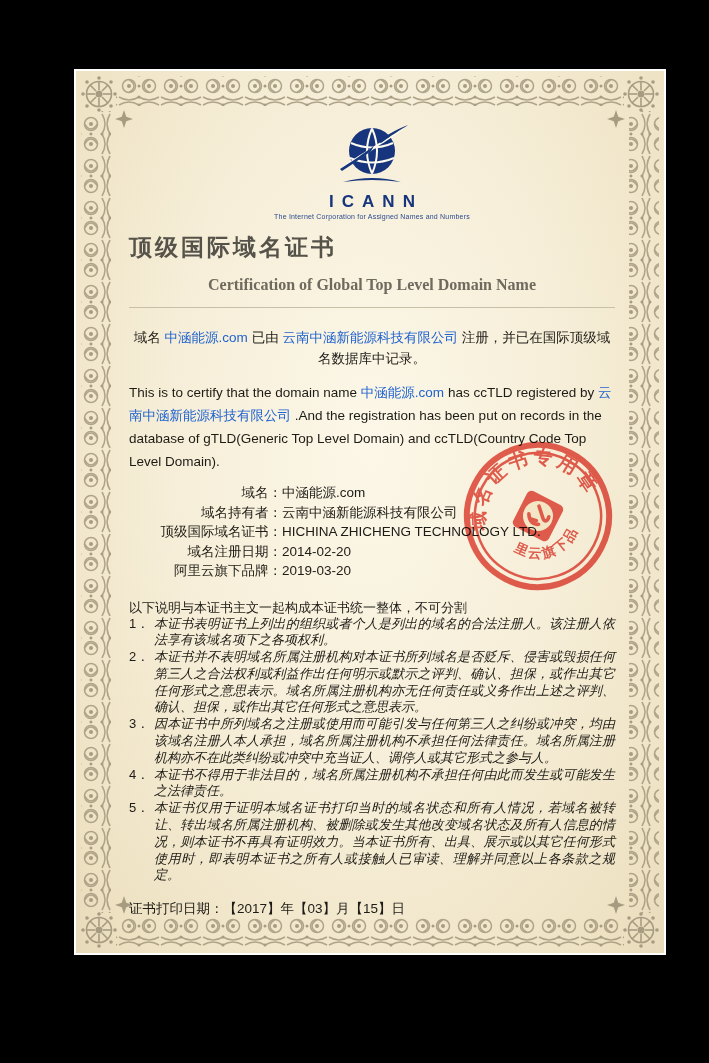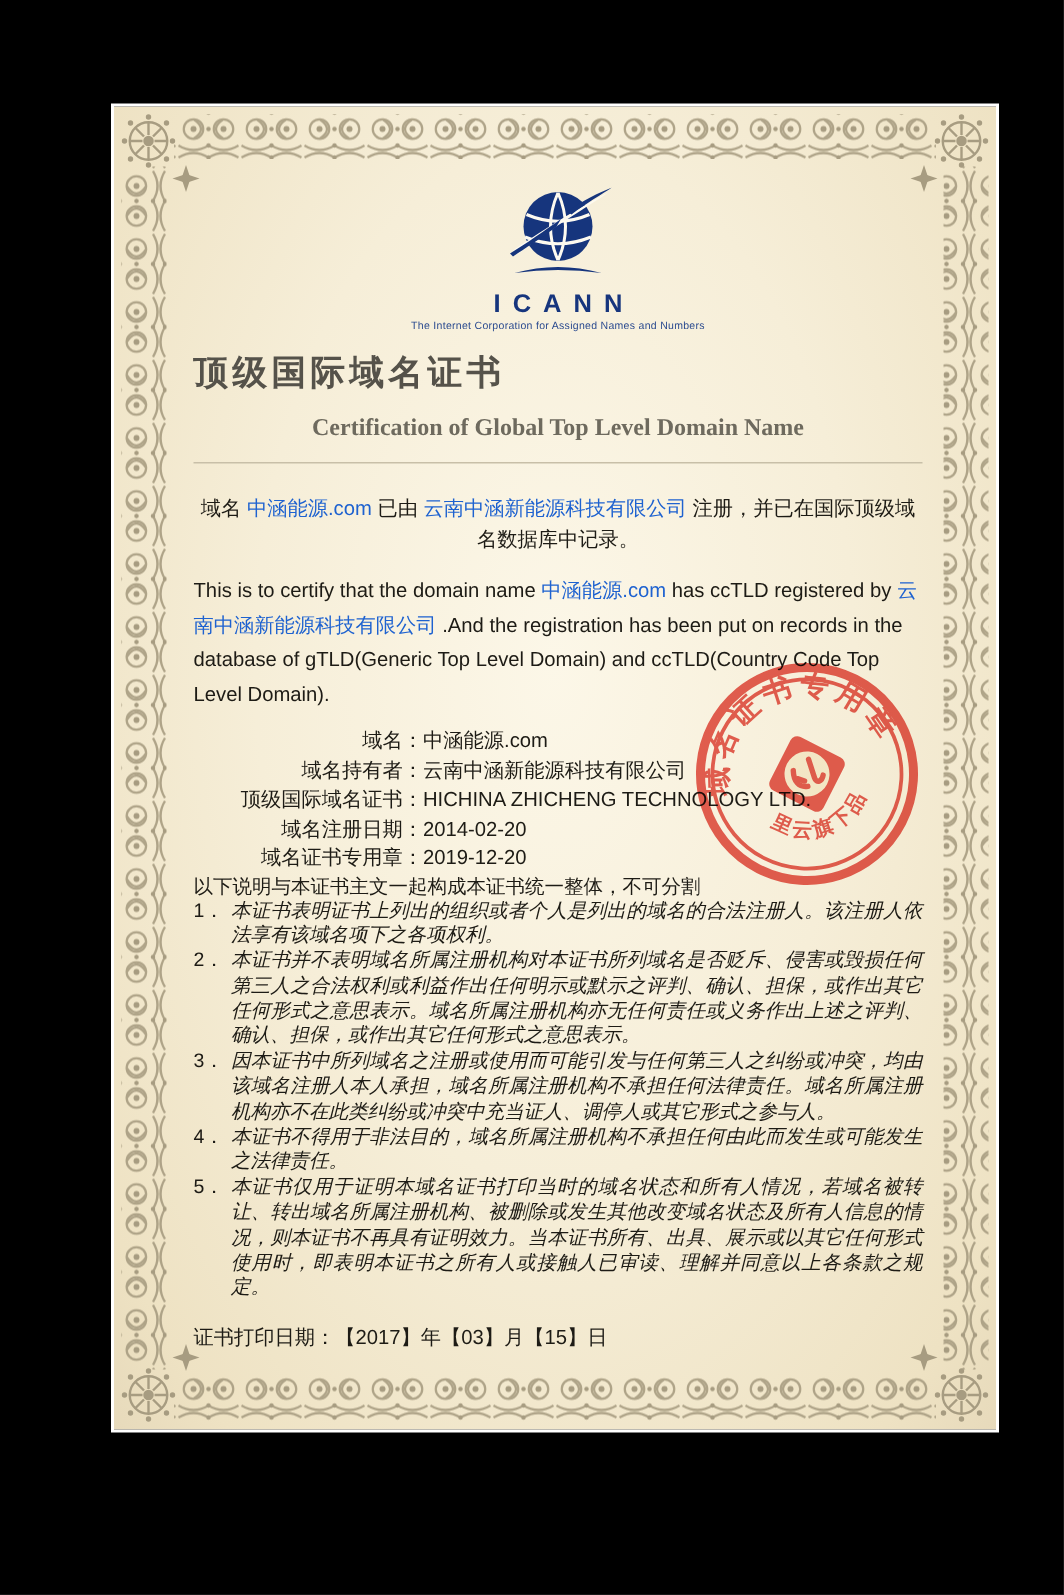--- a/index.html
+++ b/index.html
@@ -17,21 +17,21 @@
   .title{margin-top:12px;text-align:left;font-size:23px;font-weight:bold;color:#55524a;letter-spacing:3px;}
   .subtitle{margin-top:13px;text-align:center;font-size:16px;color:#6e6a5e;
             font-family:"Liberation Serif","DejaVu Serif",serif;font-weight:bold;}
   .rule{margin-top:13px;border-top:1px solid #c8bfa8;height:0;}
   .p1{margin-top:19px;font-size:13.5px;line-height:21px;text-align:center;}
   .p2{margin-top:12px;font-size:13.5px;line-height:23px;}
   .blue{color:#1e62d0;}
   .details{margin-top:10px;font-size:13.5px;line-height:19.5px;border-collapse:collapse;}
   .details td{padding:0;vertical-align:top;}
   .details td.lbl{width:153px;text-align:right;white-space:nowrap;}
-  .terms-intro{margin-top:0;font-size:13px;line-height:17px;}
+  .terms-intro{margin-top:18px;font-size:13px;line-height:17px;}
   .term{display:flex;font-size:13px;line-height:16.8px;}
   .term .num{flex:0 0 25px;}
   .term .txt{flex:1;text-align:justify;font-style:italic;}
   .print-date{margin-top:16px;font-size:13.5px;}
   .stamp{position:absolute;left:377px;top:360px;width:170px;height:170px;z-index:2;
          opacity:.85;mix-blend-mode:multiply;}
 </style>
 </head>
 <body>
 
@@ -158,22 +158,22 @@
         </tr>
         <tr>
           <td class="lbl">顶级国际域名证书：</td>
           <td>HICHINA ZHICHENG TECHNOLOGY LTD.</td>
         </tr>
         <tr>
           <td class="lbl">域名注册日期：</td>
           <td>2014-02-20</td>
         </tr>
         <tr>
-          <td class="lbl">域名证书专用章：</td>
-          <td>2019-12-20</td>
+          <td class="lbl">阿里云旗下品牌：</td>
+          <td>2019-03-20</td>
         </tr>
       </tbody>
         </table>
 
       <div class="terms-intro">以下说明与本证书主文一起构成本证书统一整体，不可分割</div>
 
       <div class="term">
         <span class="num">1．</span>
         <span class="txt">本证书表明证书上列出的组织或者个人是列出的域名的合法注册人。该注册人依法享有该域名项下之各项权利。</span>
       </div>

